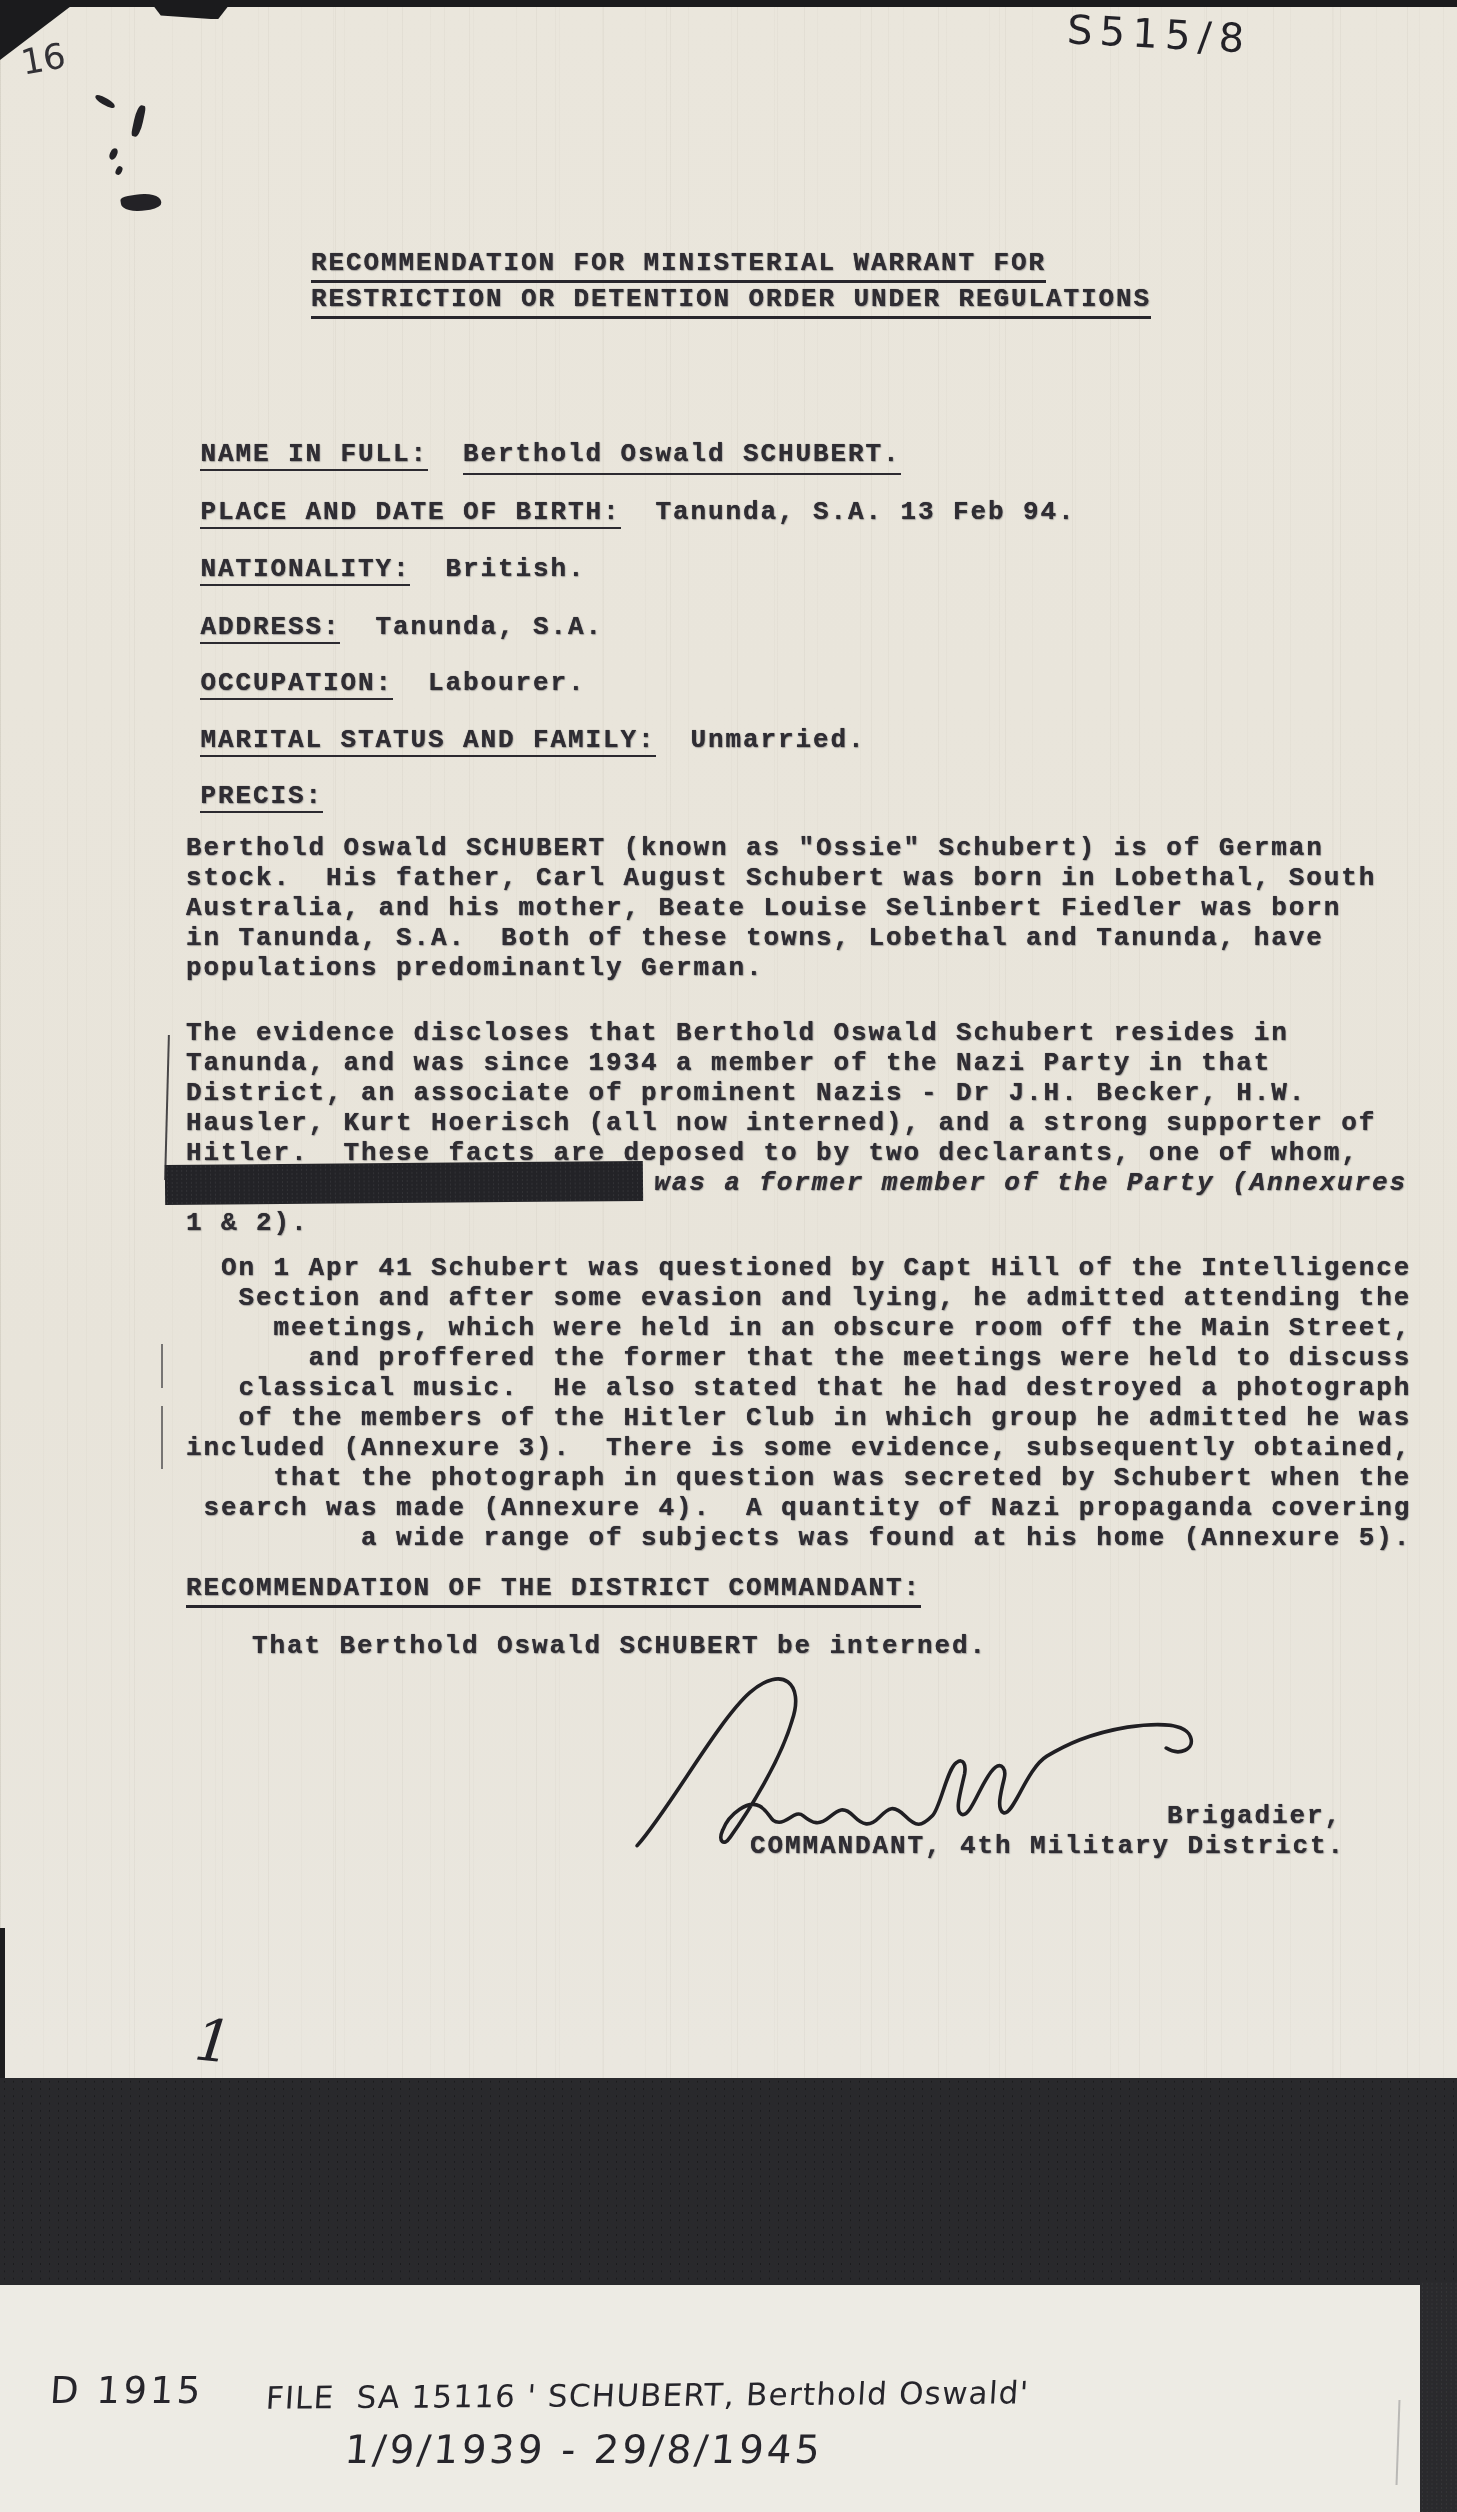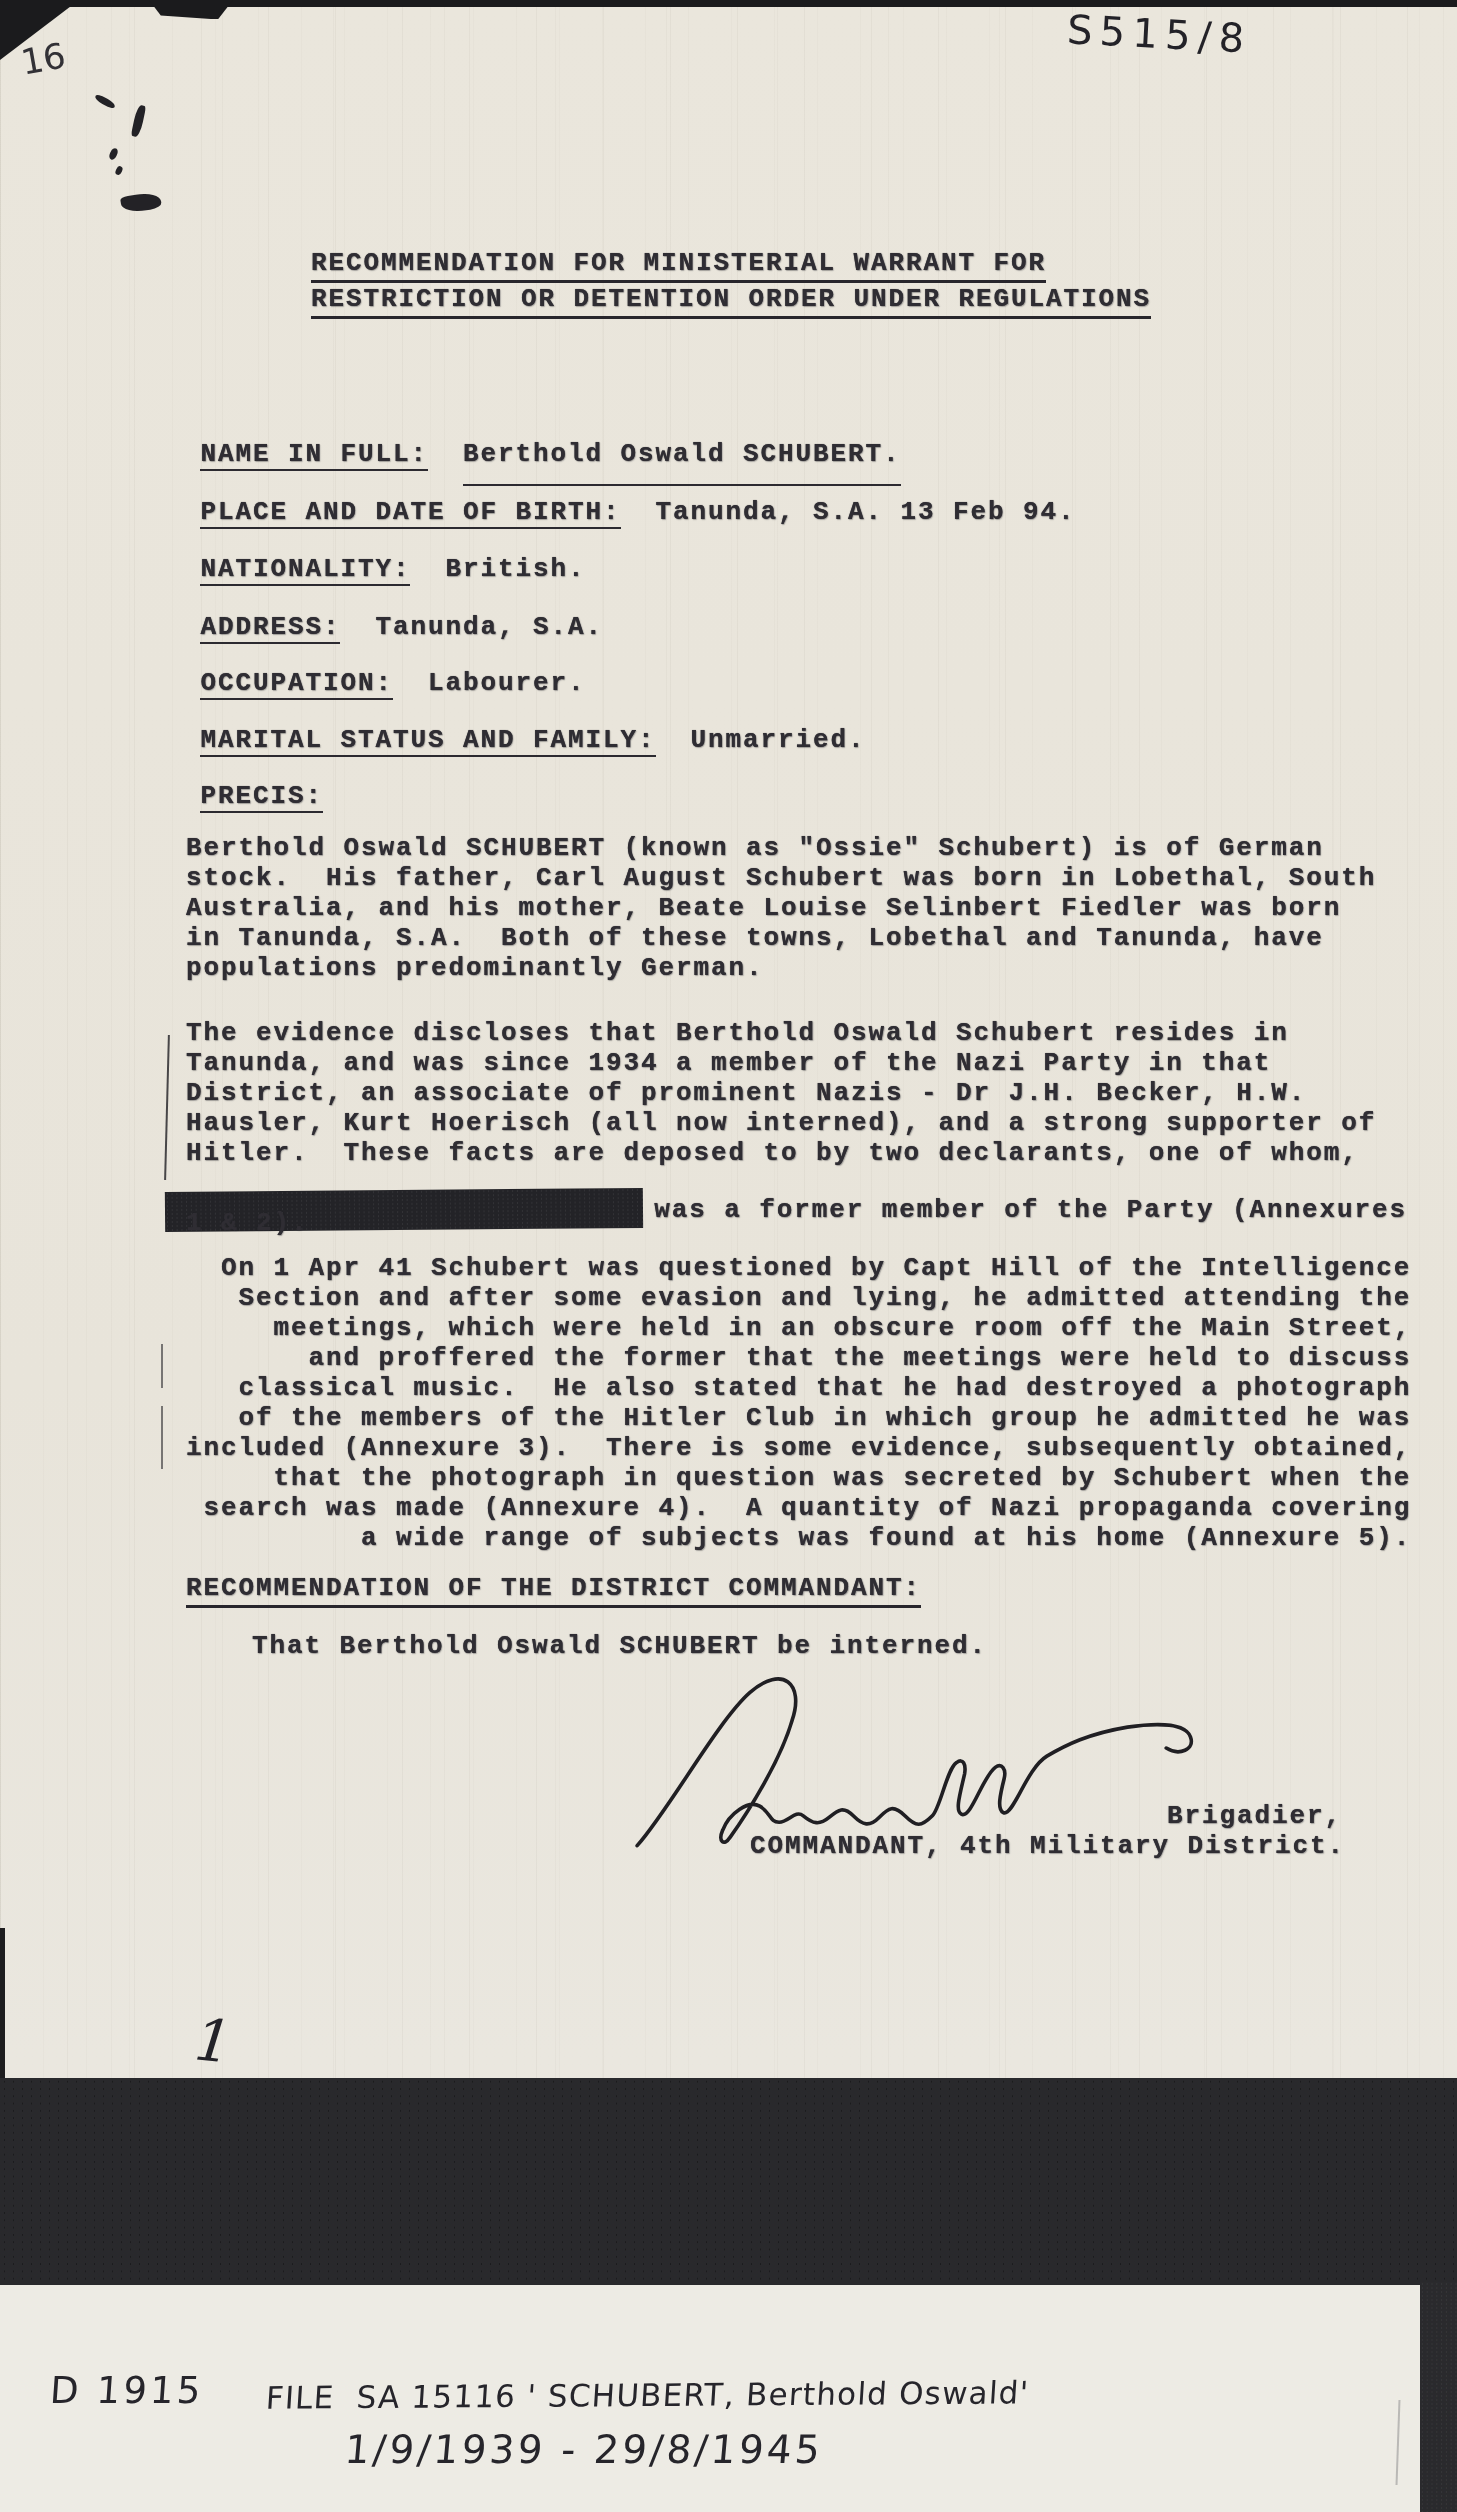--- a/index.html
+++ b/index.html
@@ -21,24 +21,24 @@
     font-weight:700;font-size:26px;letter-spacing:1.9px;color:#2f2d33;
     white-space:pre;line-height:30px;
     text-shadow:0 0 0.8px rgba(47,45,51,.9),0.8px 0.8px 1.2px rgba(47,45,51,.35);
   }
   .abs{position:absolute;}
   .uline{border-bottom:2.4px solid #2c2a30;padding-bottom:0;}
   .uline4{border-bottom:3.2px solid #28262c;padding-bottom:2.4px;}
   .title-row{height:36px;}
   .row{position:absolute;left:186px;white-space:pre;}
   .row .val{margin-left:35px;}
-  .val-uline{border-bottom:2.4px solid #2c2a30;padding-bottom:15px;}
+  .val-uline{border-bottom:2.4px solid #2c2a30;padding-bottom:4px;}
   .para{position:absolute;left:186px;}
   .pl{height:30px;}
-  .redact-line{position:absolute;left:165px;top:1190px;display:flex;align-items:center;}
+  .redact-line{position:absolute;left:165px;top:1163px;display:flex;align-items:center;font-style:italic;}
   .redaction{display:inline-block;width:478px;height:40px;background:#232327;
     transform:rotate(-.5deg);margin-right:11.3px;
     background-image:radial-gradient(rgba(255,255,255,.07) 0.8px,transparent 0.8px);
     background-size:4.8px 4px;}
   
   .hand{font-family:"DejaVu Sans",sans-serif;color:#232228;white-space:pre;}
   .corner-num{left:21px;top:39px;font-size:35px;transform:rotate(-10deg);opacity:.92;}
   .file-ref{left:1067px;top:11.3px;font-size:40px;letter-spacing:7.3px;transform:rotate(3deg);font-weight:400;}
   .page-mark{left:195px;top:2007px;font-size:58px;font-family:"DejaVu Serif",serif;font-style:italic;transform:rotate(6deg);}
   .cap{color:#26252b;}

